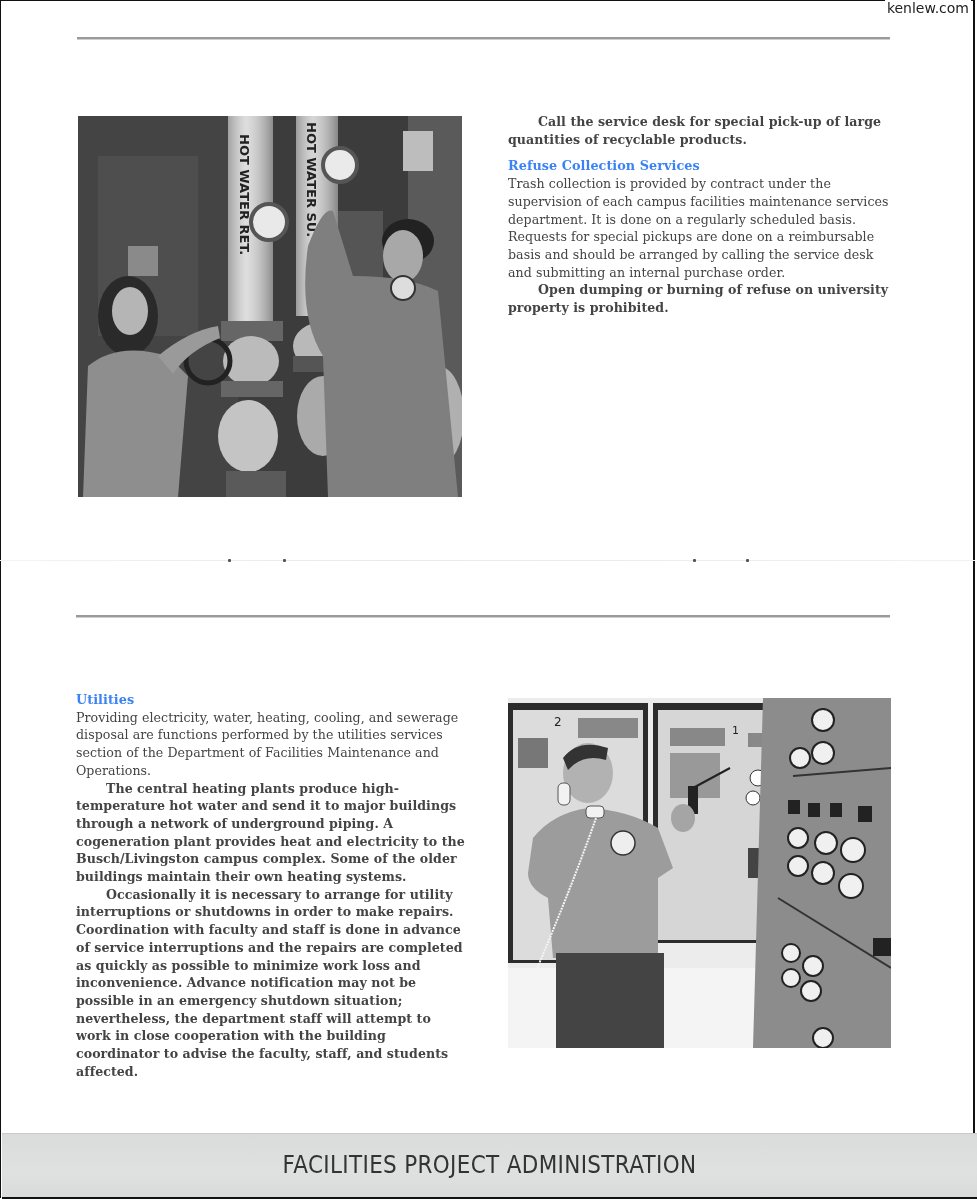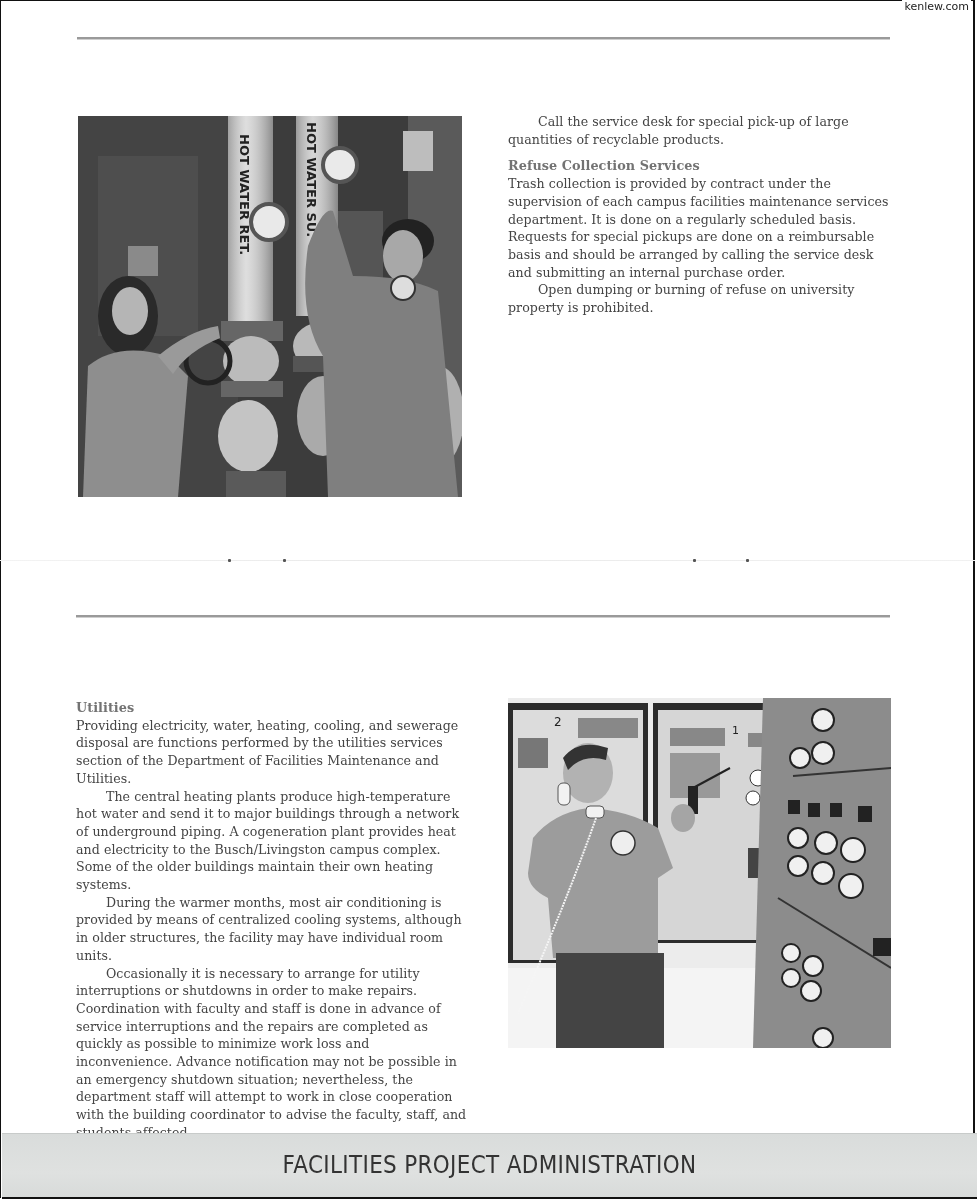--- a/index.html
+++ b/index.html
@@ -9,21 +9,21 @@
       font-family: "DejaVu Serif", "Liberation Serif", serif;
       color: #3a3a3a;
     }
     .frame {
       position: absolute; left: 0; top: 0; width: 975px; height: 1198px;
       border-left: 1px solid #111; border-top: 1px solid #111; border-right: 2px solid #111;
       box-sizing: border-box;
     }
     .watermark {
       position: absolute; right: 6px; top: 0px;
-      font-family: "DejaVu Sans", sans-serif; font-size: 11px; color: #222;
+      font-family: "DejaVu Sans", sans-serif; font-size: 14px; color: #222;
       background: #fff; padding: 0 2px;
     }
     .rule {
       position: absolute; height: 2px; background: #9a9a9a;
       box-shadow: 0 1px 0 #cfcfcf;
     }
     .rule.top { left: 77px; top: 37px; width: 813px; }
     .rule.mid { left: 76px; top: 615px; width: 814px; }
     .fold {
       position: absolute; left: 0; top: 560px; width: 975px; height: 1px;
@@ -36,27 +36,27 @@
     }
     .photo svg { display: block; width: 100%; height: 100%; }
     .photo.boiler { left: 78px; top: 116px; width: 384px; height: 381px; }
     .photo.control { left: 508px; top: 698px; width: 383px; height: 350px; background: #eee; }
 
     .text-block {
       position: absolute; font-size: 12.6px; line-height: 17.7px; color: #444;
       letter-spacing: 0.05px;
     }
     .text-block p { margin: 0; }
-    .text-block p.indent { text-indent: 30px; }
+    .text-block p.indent { text-indent: 30px; font-weight: bold; }
     .text-block h3 {
-      margin: 0; font-size: 12.8px; font-weight: bold; color: #737373; line-height: 17.7px;
+      margin: 0; font-size: 12.8px; font-weight: bold; color: #3b82f6; line-height: 17.7px;
     }
     .col-right { left: 508px; top: 113px; width: 385px; }
     .col-right .gap { height: 9px; }
-    .col-left { left: 76px; top: 691px; width: 392px; margin-top: 8px; }
+    .col-left { left: 76px; top: 691px; width: 392px; }
 
     .footer-band {
       position: absolute; left: 2px; top: 1133px; width: 975px; height: 65px;
       background: linear-gradient(180deg, #d9dcdb 0%, #dfe1e0 60%, #d7dad9 100%);
       border-top: 1px solid #c8cbca;
     }
     .footer-band .bottom-line { position: absolute; left: 0; bottom: 0; width: 100%; height: 2px; background: #111; }
     .footer-title {
       position: absolute; left: 0; right: 0; top: 16px; text-align: center;
       font-family: "DejaVu Sans", sans-serif; font-size: 25px; letter-spacing: 0.4px;
@@ -137,23 +137,22 @@
 <div class="fold"></div>
 <div class="fold-dot" style="left:228px"></div>
 <div class="fold-dot" style="left:283px"></div>
 <div class="fold-dot" style="left:693px"></div>
 <div class="fold-dot" style="left:746px"></div>
 
 <div class="rule mid"></div>
 
 <div class="text-block col-left">
   <h3>Utilities</h3>
-  <p>Providing electricity, water, heating, cooling, and sewerage disposal are functions performed by the utilities services section of the Department of Facilities Maintenance and Utilities.</p>
+  <p>Providing electricity, water, heating, cooling, and sewerage disposal are functions performed by the utilities services section of the Department of Facilities Maintenance and Operations.</p>
   <p class="indent">The central heating plants produce high-temperature hot water and send it to major buildings through a network of underground piping. A cogeneration plant provides heat and electricity to the Busch/Livingston campus complex. Some of the older buildings maintain their own heating systems.</p>
-  <p class="indent">During the warmer months, most air conditioning is provided by means of centralized cooling systems, although in older structures, the facility may have individual room units.</p>
   <p class="indent">Occasionally it is necessary to arrange for utility interruptions or shutdowns in order to make repairs. Coordination with faculty and staff is done in advance of service interruptions and the repairs are completed as quickly as possible to minimize work loss and inconvenience. Advance notification may not be possible in an emergency shutdown situation; nevertheless, the department staff will attempt to work in close cooperation with the building coordinator to advise the faculty, staff, and students affected.</p>
 </div>
 
 <div class="photo control">
   <svg viewBox="0 0 383 350" preserveAspectRatio="none">
     <rect x="0" y="0" width="383" height="350" fill="#ececec"></rect>
     <rect x="0" y="270" width="383" height="80" fill="#f4f4f4"></rect>
 
     <rect x="0" y="5" width="140" height="260" fill="#2c2c2c"></rect>
     <rect x="5" y="12" width="130" height="250" fill="#dcdcdc"></rect>

